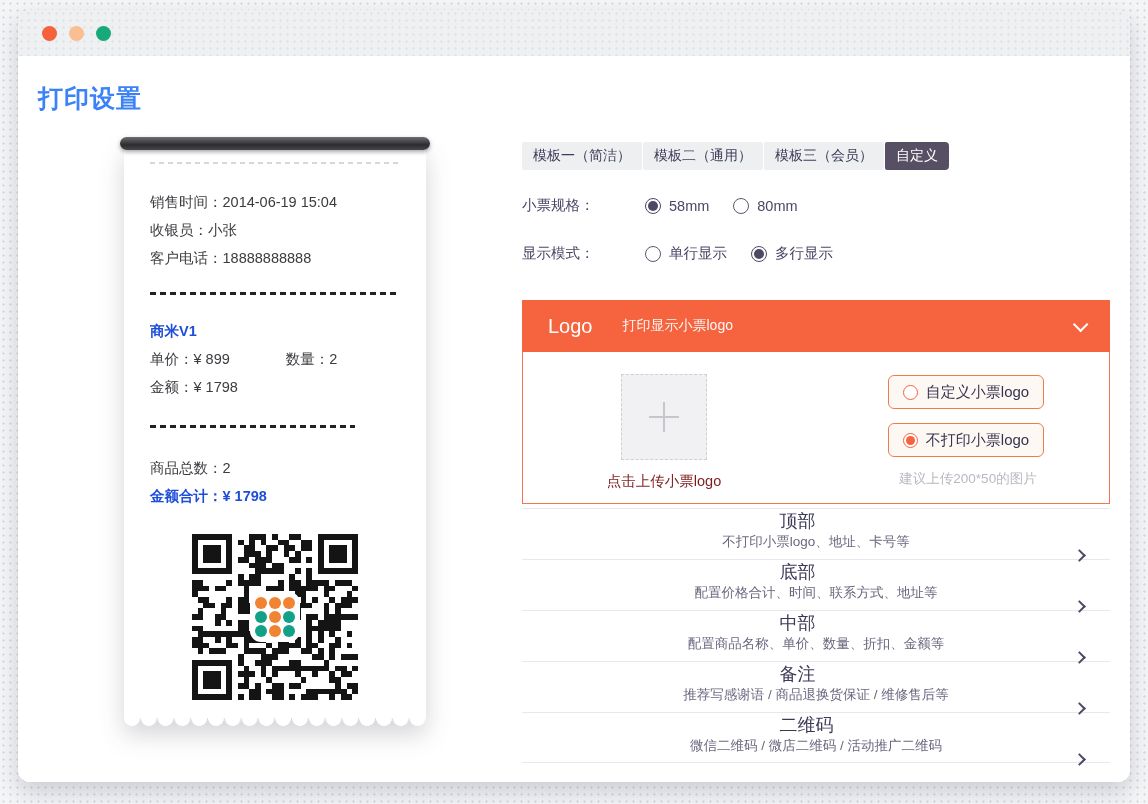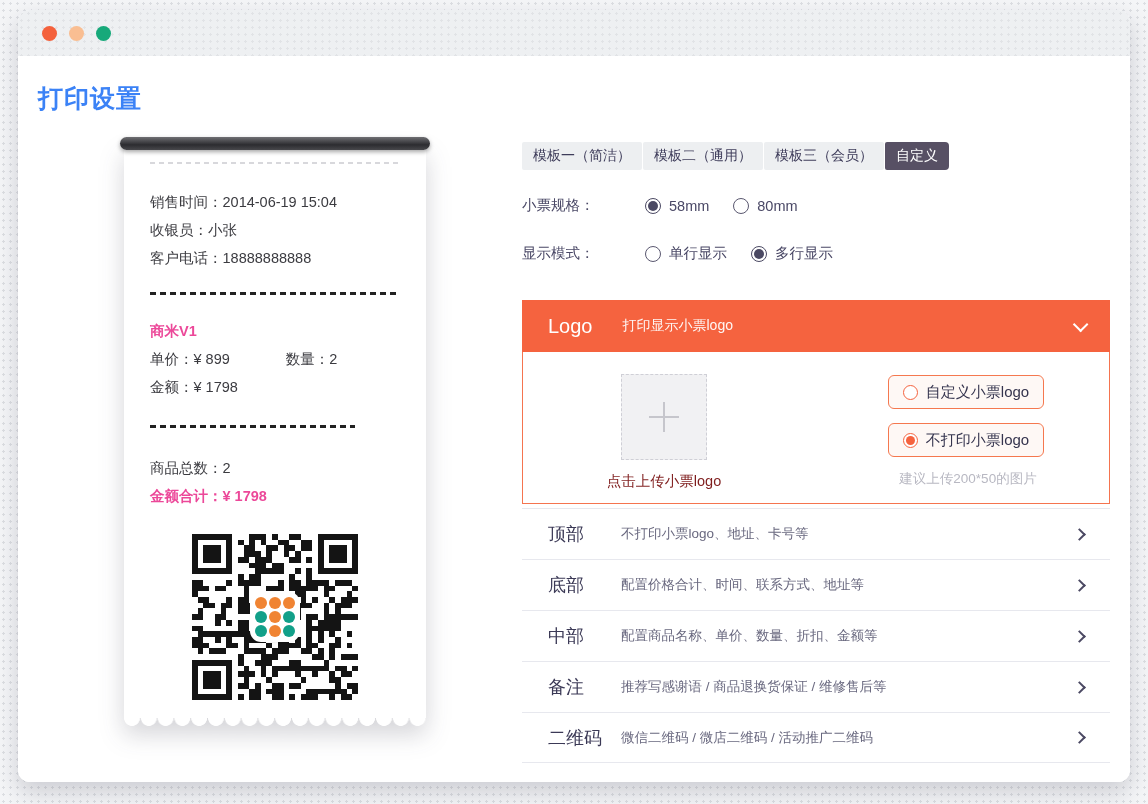--- a/index.html
+++ b/index.html
@@ -41,21 +41,21 @@
     box-shadow:0 2px 4px rgba(0,0,0,.35);
     position:relative; z-index:2;
   }
   .paper-wrap{ margin:-4px 4px 0; filter:drop-shadow(0 10px 12px rgba(40,40,60,.20)); position:relative; z-index:1; }
   .paper{ background:#fff; padding:16px 26px 18px; }
   .tear-line{
     height:2px; margin-bottom:24px;
     background:repeating-linear-gradient(90deg,#d8d8dc 0 5px, rgba(0,0,0,0) 5px 9px);
   }
   .r-line{ font-size:14.5px; color:#3b3b40; line-height:28px; white-space:nowrap; }
-  .r-bold{ font-weight:bold; color:#ec4899; }
+  .r-bold{ font-weight:bold; color:#1d4ed8; }
   .sep-thick{
     height:3px; margin:20px 0 22px;
     background:repeating-linear-gradient(90deg,#222 0 6px, rgba(0,0,0,0) 6px 10px);
   }
   .sep-thick.short{ width:82%; margin:24px 0 26px; }
   .qty-row{ display:flex; }
   .qty-row .qty{ margin-left:56px; }
   .qr-zone{ width:166px; margin:24px auto 0; position:relative; }
   .qr-zone svg{ display:block; }
   .qr-logo{
@@ -134,21 +134,21 @@
   .opt-btn.b2{ top:71px; }
   .opt-btn .radio{ width:15px; height:15px; }
   .upload-hint{
     position:absolute; left:355px; top:118px; width:180px; text-align:center;
     font-size:13.5px; color:#b8b8c2;
   }
 
   .rows{ position:absolute; left:504px; top:452px; width:588px; }
   .cfg-row{
     height:51px; display:flex; align-items:center;
-    border-top:1px solid #e7e8ee; padding:0 26px; cursor:pointer; background:#fff;
+    border-top:1px solid #e7e8ee; padding:0 26px; cursor:pointer; background:#fff;flex-direction:column;
   }
   .cfg-row:last-child{ border-bottom:1px solid #e7e8ee; }
   .cfg-title{ width:73px; font-size:18px; color:#3b3956; flex:none; }
   .cfg-desc{ font-size:13.5px; color:#69687f; }
   .chev-right{
     margin-left:auto; width:9px; height:9px;
     border-top:2px solid #4b4963; border-right:2px solid #4b4963;
     transform:rotate(45deg); flex:none;
   }
 </style>

